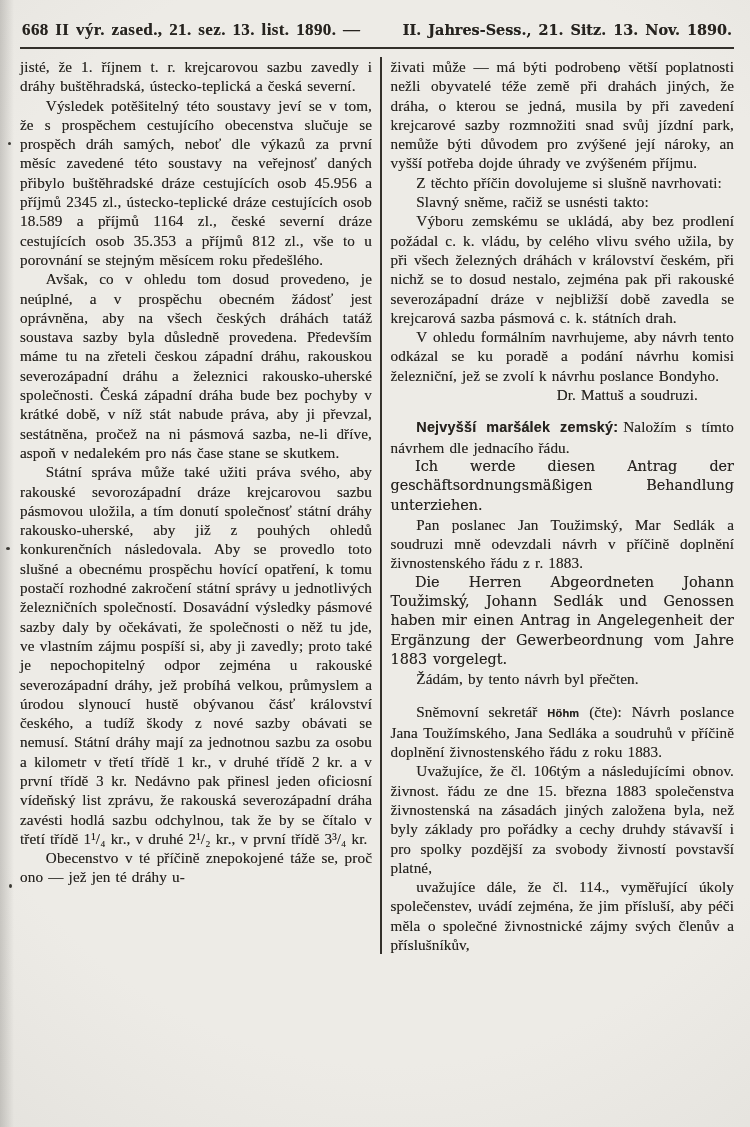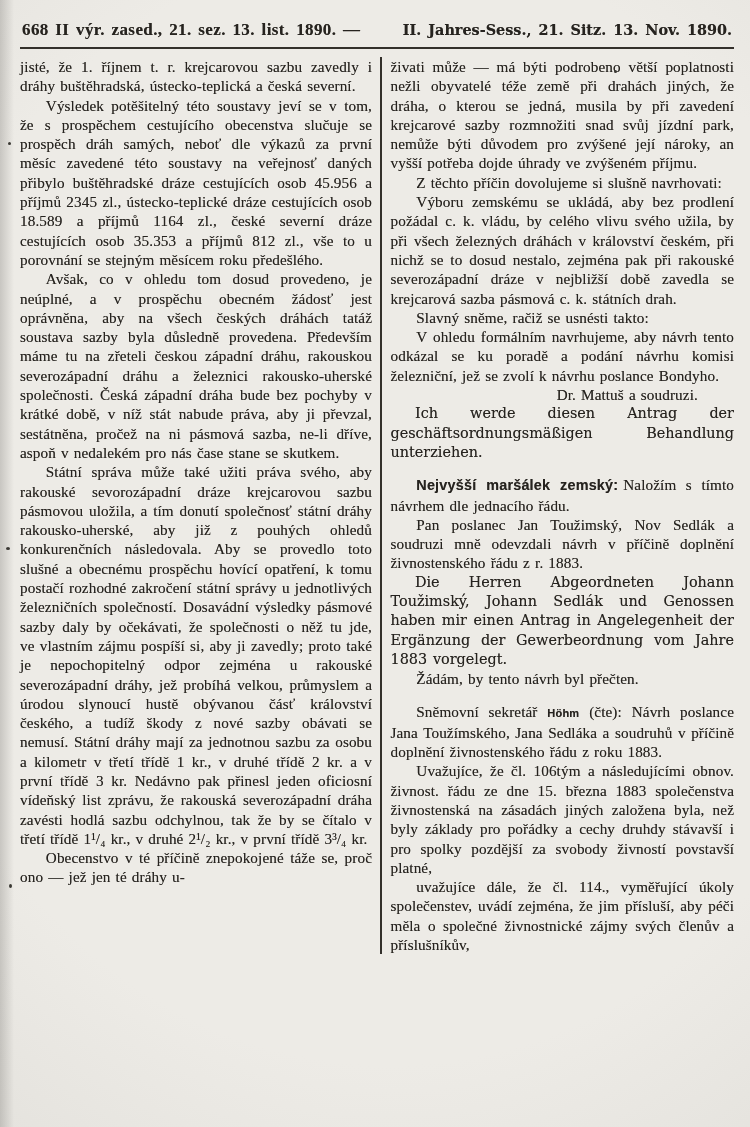--- a/index.html
+++ b/index.html
@@ -118,30 +118,30 @@
       <p class="ind">Avšak, co v ohledu tom dosud provedeno, je neúplné, a v prospěchu obecném žádosť jest oprávněna, aby na všech českých dráhách tatáž soustava sazby byla důsledně provedena. Především máme tu na zřeteli českou západní dráhu, rakouskou severozápadní dráhu a železnici rakousko-uherské společnosti. Česká západní dráha bude bez pochyby v krátké době, v níž stát nabude práva, aby ji převzal, sestátněna, pročež na ni pásmová sazba, ne-li dříve, aspoň v nedalekém pro nás čase stane se skutkem.</p>
       <p class="ind">Státní správa může také užiti práva svého, aby rakouské sevorozápadní dráze krejcarovou sazbu pásmovou uložila, a tím donutí společnosť státní dráhy rakousko-uherské, aby již z pouhých ohledů konkurenčních následovala. Aby se provedlo toto slušné a obecnému prospěchu hovící opatření, k tomu postačí rozhodné zakročení státní správy u jednotlivých železničních společností. Dosavádní výsledky pásmové sazby daly by očekávati, že společnosti o něž tu jde, ve vlastním zájmu pospíší si, aby ji zavedly; proto také je nepochopitelný odpor zejména u rakouské severozápadní dráhy, jež probíhá velkou, průmyslem a úrodou slynoucí hustě obývanou čásť království českého, a tudíž škody z nové sazby obávati se nemusí. Státní dráhy mají za jednotnou sazbu za osobu a kilometr v třetí třídě 1 kr., v druhé třídě 2 kr. a v první třídě 3 kr. Nedávno pak přinesl jeden oficiosní vídeňský list zprávu, že rakouská severozápadní dráha zavésti hodlá sazbu odchylnou, tak že by se čítalo v třetí třídě 1¹/₄ kr., v druhé 2¹/₂ kr., v první třídě 3³/₄ kr.</p>
       <p class="ind">Obecenstvo v té příčině znepokojené táže se, proč ono — jež jen té dráhy u-</p>
     </div>
 
     <div class="vdivider"></div>
 
     <div class="col col-right">
       <p class="cont">živati může — má býti podrobeno větší poplatnosti nežli obyvatelé téže země při drahách jiných, že dráha, o kterou se jedná, musila by při zavedení krejcarové sazby rozmnožiti snad svůj jízdní park, nemůže býti důvodem pro zvýšené její nároky, an vyšší potřeba dojde úhrady ve zvýšeném příjmu.</p>
       <p class="ind">Z těchto příčin dovolujeme si slušně navrhovati:</p>
+      <p class="ind">Slavný sněme, račiž se usnésti takto:</p>
       <p class="ind">Výboru zemskému se ukládá, aby bez prodlení požádal c. k. vládu, by celého vlivu svého užila, by při všech železných dráhách v království českém, při nichž se to dosud nestalo, zejména pak při rakouské severozápadní dráze v nejbližší době zavedla se krejcarová sazba pásmová c. k. státních drah.</p>
-      <p class="ind">Slavný sněme, račiž se usnésti takto:</p>
       <p class="ind">V ohledu formálním navrhujeme, aby návrh tento odkázal se ku poradě a podání návrhu komisi železniční, jež se zvolí k návrhu poslance Bondyho.</p>
       <p class="sig">Dr. Mattuš a soudruzi.</p>
 
-      <p class="ind de">Ich werde diesen Antrag der geschäftsordnungsmäßigen Behandlung unterziehen.</p>
       <p class="ind gap">
         <b class="speaker">Nejvyšší maršálek zemský:</b><span>Naložím s tímto návrhem dle jednacího řádu.</span>
       </p>
-      <p class="ind">Pan poslanec Jan Toužimský, Nov Sedlák a soudruzi mně odevzdali návrh v příčině doplnění živnostenského řádu z r. 1883.</p>
+      <p class="ind de">Ich werde diesen Antrag der geschäftsordnungsmäßigen Behandlung unterziehen.</p>
+      <p class="ind">Pan poslanec Jan Toužimský, Mar Sedlák a soudruzi mně odevzdali návrh v příčině doplnění živnostenského řádu z r. 1883.</p>
       <p class="ind de">Die Herren Abgeordneten Johann Toužimský, Johann Sedlák und Genossen haben mir einen Antrag in Angelegenheit der Ergänzung der Gewerbeordnung vom Jahre 1883 vorgelegt.</p>
       <p class="ind">Žádám, by tento návrh byl přečten.</p>
 
       <p class="ind gap">
         <span>Sněmovní sekretář </span><b class="speaker-inline">Höhm</b><span> (čte): Návrh poslance Jana Toužímského, Jana Sedláka a soudruhů v příčině doplnění živnostenského řádu z roku 1883.</span>
       </p>
       <p class="ind">Uvažujíce, že čl. 106tým a následujícími obnov. živnost. řádu ze dne 15. března 1883 společenstva živnostenská na zásadách jiných založena byla, než byly základy pro pořádky a cechy druhdy stávavší i pro spolky pozdější za svobody živností povstavší platné,</p>
       <p class="ind">uvažujíce dále, že čl. 114., vyměřující úkoly společenstev, uvádí zejména, že jim přísluší, aby péči měla o společné živnostnické zájmy svých členův a příslušníkův,</p>
     </div>
 

